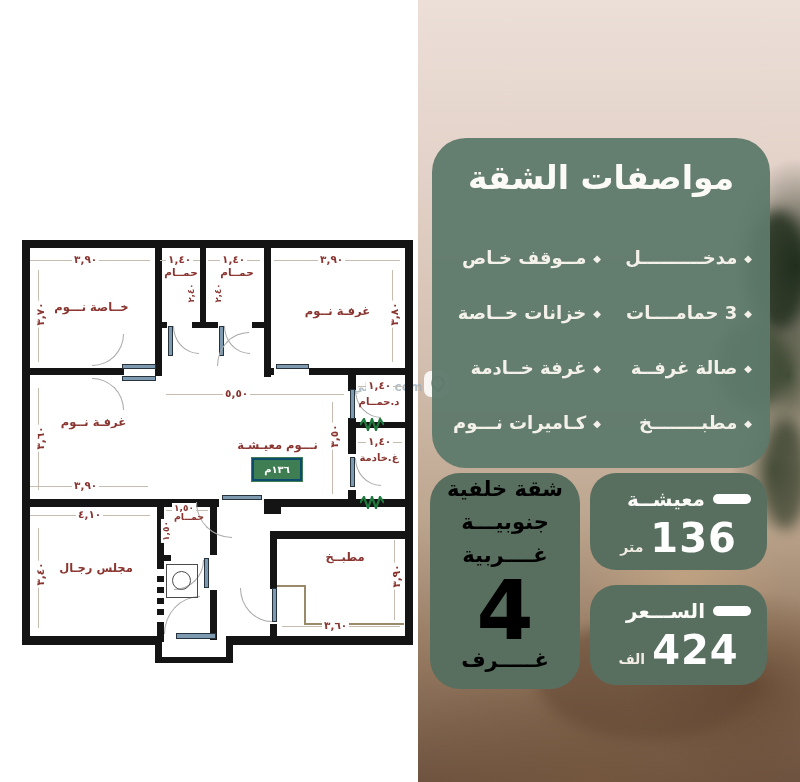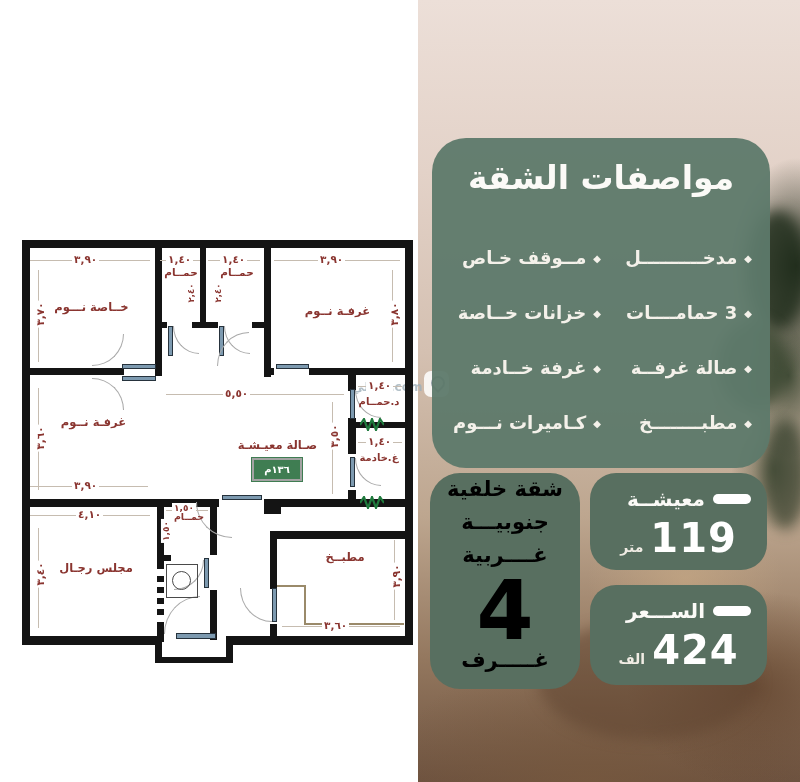--- a/index.html
+++ b/index.html
@@ -50,21 +50,21 @@
   .dim{position:absolute;color:#8a3530;font-size:10.5px;font-weight:bold;background:#ffffff;
        padding:0 2px;white-space:nowrap;}
   .dimv{transform:rotate(-90deg);transform-origin:center;}
   .rlabel{position:absolute;color:#8a3530;font-weight:bold;font-size:11.5px;white-space:nowrap;
           direction:rtl;text-align:center;}
   .dline{position:absolute;background:#c6bcb0;}
   .arc{position:absolute;border:1.3px solid #a9a9a9;box-sizing:border-box;}
   .leaf{position:absolute;background:#7d9ab0;border:1px solid #26323c;box-sizing:border-box;}
   .zig{position:absolute;}
   #badge{position:absolute;left:238px;top:220px;width:46px;height:19px;background:#3f7d52;
-         border:2px solid #a3a3a3;outline:1px solid #3f7d52;color:#ffffff;font-size:10px;
+         border:2px solid #0c4a6e;outline:1px solid #3f7d52;color:#ffffff;font-size:10px;
          font-weight:bold;text-align:center;line-height:19px;}
   #machine{position:absolute;left:152px;top:326px;width:30px;height:32px;border:1.5px solid #4a4a4a;}
   #machine .drum{position:absolute;left:5px;top:6px;width:17px;height:17px;border:1.5px solid #4a4a4a;border-radius:50%;}
   #wm{position:absolute;left:352px;top:380px;font-size:12px;color:#9fb0ba;opacity:.8;font-weight:bold;}
   #pin{position:absolute;left:424px;top:371px;width:25px;height:26px;background:rgba(255,255,255,.85);
        border-radius:7px;}
   #pin .dot{position:absolute;left:7px;top:5px;width:10px;height:10px;border:2.5px solid #97a2aa;border-radius:50% 50% 50% 0;transform:rotate(-45deg);}
 </style>
 </head>
 <body>
@@ -128,21 +128,21 @@
     <div class="big">4</div>
     <div class="rooms">غـــــرف</div>
   </div>
 
   <div id="cardB" class="abs infoCard">
     <div class="infoHead">
       <span class="dash"></span>
       <span class="infoLabel">معيشــة</span>
     </div>
     <div class="infoVal">
-      <span class="num">119</span>
+      <span class="num">136</span>
       <span class="unit">متر</span>
     </div>
   </div>
 
   <div id="cardC" class="abs infoCard">
     <div class="infoHead">
       <span class="dash"></span>
       <span class="infoLabel">الســـعر</span>
     </div>
     <div class="infoVal">
@@ -268,21 +268,21 @@
     <div class="dim" style="left:158px;top:265px;font-size:9px;">١,٥٠</div>
     <div class="dim dimv" style="left:140px;top:288px;font-size:9px;">١,٥٠</div>
     <div class="dim" style="left:308px;top:381px;">٣,٦٠</div>
     <div class="dim dimv" style="left:368px;top:332px;">٣,٩٠</div>
 
     <div class="rlabel" style="left:30px;top:62px;width:95px;">خــاصة نـــوم</div>
     <div class="rlabel" style="left:148px;top:28px;width:38px;font-size:10.5px;">حمــام</div>
     <div class="rlabel" style="left:200px;top:28px;width:46px;font-size:10.5px;">حمــام</div>
     <div class="rlabel" style="left:276px;top:66px;width:95px;">غرفـة نــوم</div>
     <div class="rlabel" style="left:32px;top:177px;width:95px;">غرفـة نــوم</div>
-    <div class="rlabel" style="left:216px;top:200px;width:95px;">صـالة معيـشـة</div>
+    <div class="rlabel" style="left:216px;top:200px;width:95px;">نـــوم معيـشـة</div>
     <div id="badge">١٣٦م</div>
     <div class="rlabel" style="left:342px;top:158px;width:46px;font-size:10px;">د.حمــام</div>
     <div class="rlabel" style="left:342px;top:214px;width:46px;font-size:10px;">غ.خادمة</div>
     <div class="rlabel" style="left:32px;top:323px;width:100px;">مجلس رجـال</div>
     <div class="rlabel" style="left:156px;top:273px;width:38px;font-size:9.5px;">حمــام</div>
     <div class="rlabel" style="left:296px;top:312px;width:70px;">مطبــخ</div>
   </div>
 
 </div>
 

